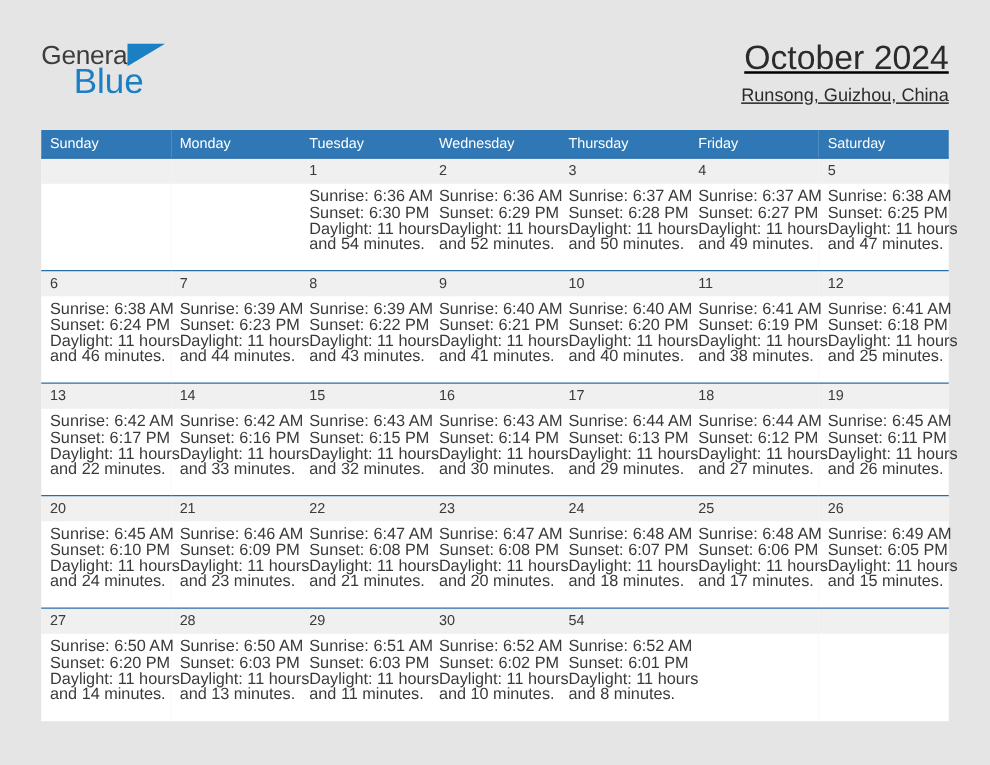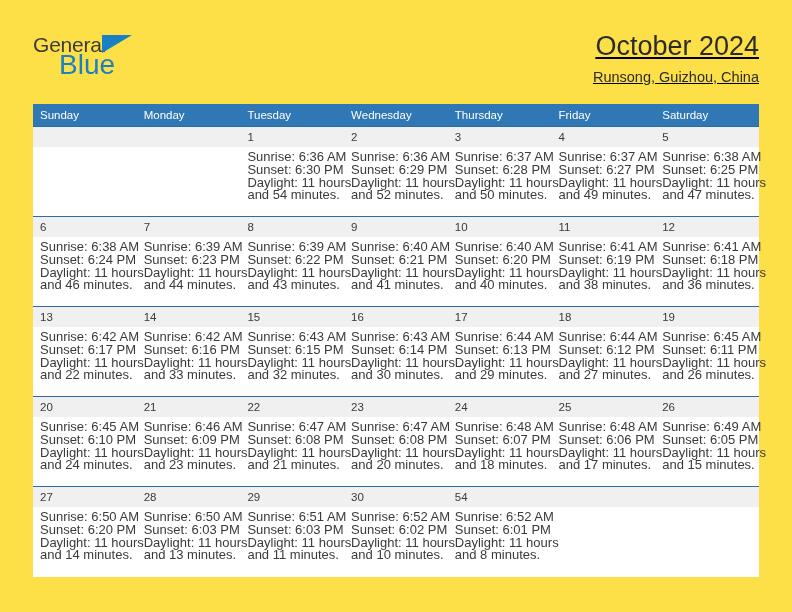--- a/index.html
+++ b/index.html
@@ -9,21 +9,21 @@
     height: 612px;
     background: #ffffff;
     font-family: "Liberation Sans", sans-serif;
     -webkit-font-smoothing: antialiased;
   }
 
   #page {
     position: relative;
     width: 792px;
     height: 612px;
-    background: #fde047;
+    background: #e5e5e5;
     overflow: hidden;
   }
 
   
   .header {
     position: absolute;
     left: 33px;
     top: 30px;
     width: 726px;
     height: 68px;
@@ -318,21 +318,21 @@
               </div>
             </div>
           </td>
           <td>
             <div class="cell">
               <div class="daynum">12</div>
               <div class="details">
                 <div>Sunrise: 6:41 AM</div>
                 <div>Sunset: 6:18 PM</div>
                 <div>Daylight: 11 hours</div>
-                <div>and 36 minutes.</div>
+                <div>and 25 minutes.</div>
               </div>
             </div>
           </td>
         </tr>
         <tr>
           <td>
             <div class="cell">
               <div class="daynum">13</div>
               <div class="details">
                 <div>Sunrise: 6:42 AM</div>

